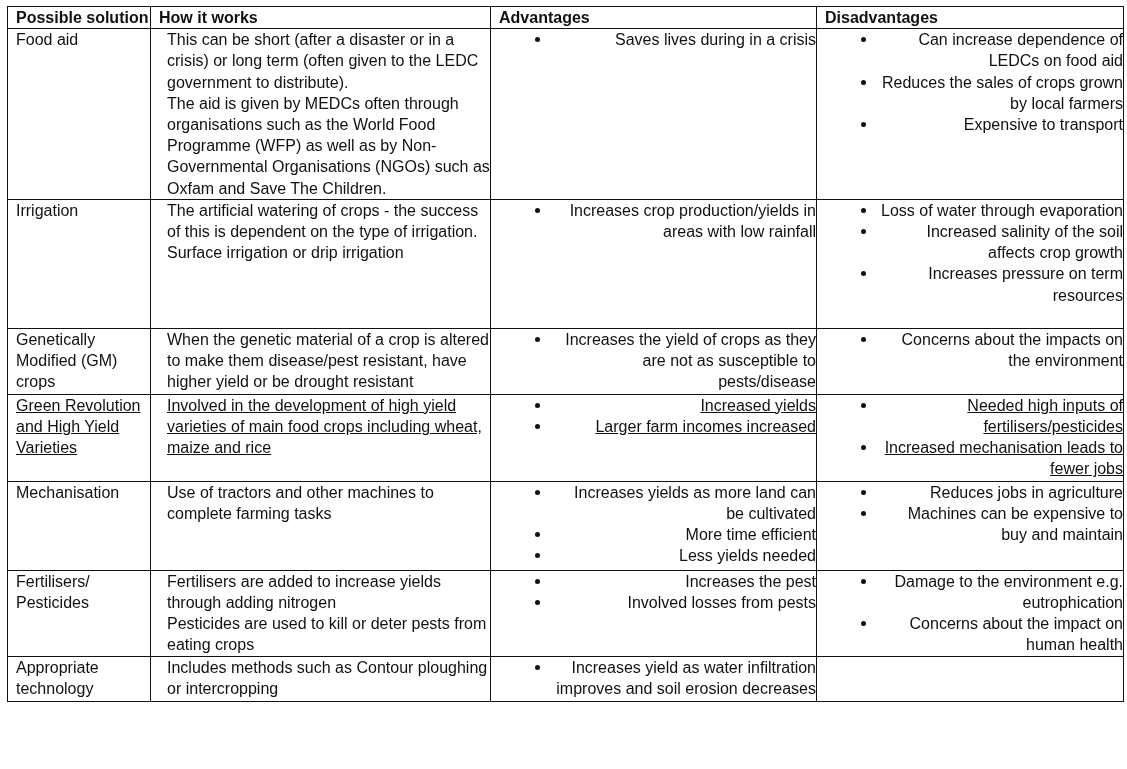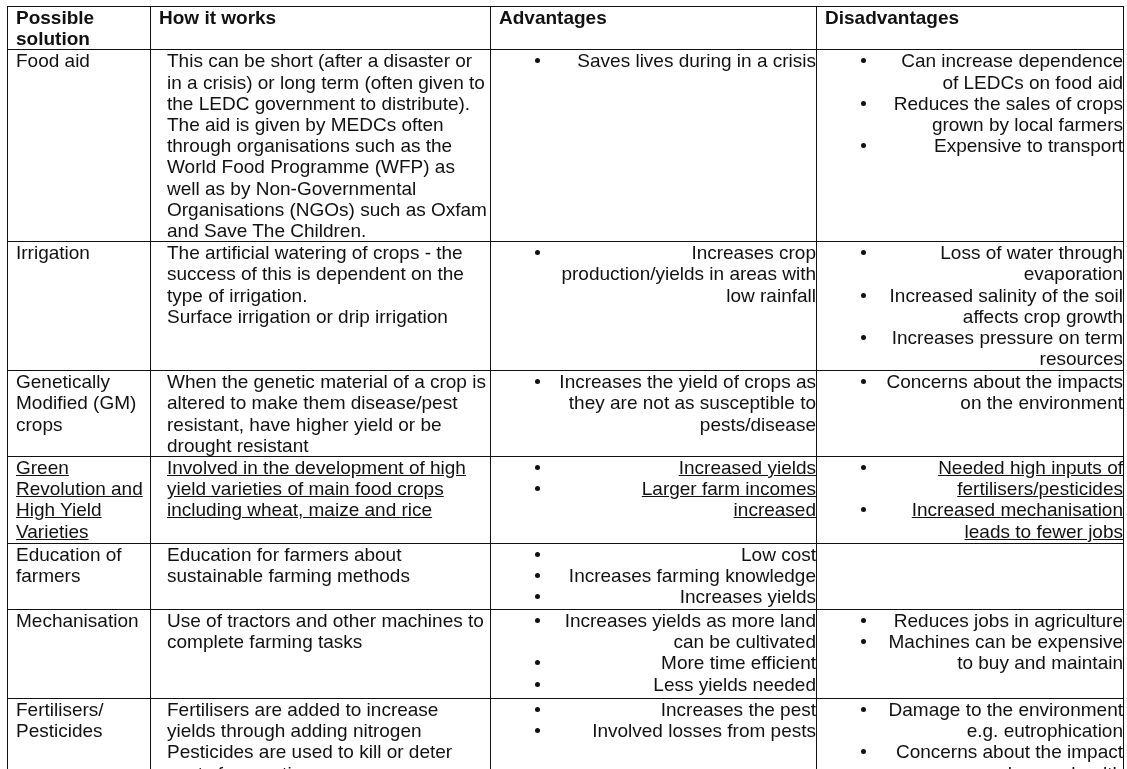--- a/index.html
+++ b/index.html
@@ -11,21 +11,21 @@
     table.doc {
       position: absolute; left: 7px; top: 6px;
       border-collapse: collapse;
       table-layout: fixed;
       width: 1116px;
     }
     table.doc td, table.doc th {
       border: 1.5px solid #111;
       vertical-align: top;
       padding: 0 0 0 8px;
-      font-size: 19px;
+      font-size: 16px;
       line-height: 21.2px;
       text-align: left;
     }
     table.doc th { font-weight: bold; height: 21px; }
     col.c1 { width: 143px; }
     col.c2 { width: 340px; }
     col.c3 { width: 326px; }
     col.c4 { width: 307px; }
     ul.bl { list-style: none; margin: 0; padding: 0; text-align: right; }
     ul.bl li { position: relative; padding-left: 56px; }
@@ -128,34 +128,20 @@
             <li>Larger farm incomes increased</li>
           </ul>
         </td>
         <td class="c4cell">
           <ul class="bl">
             <li>Needed high inputs of fertilisers/pesticides</li>
             <li>Increased mechanisation leads to fewer jobs</li>
           </ul>
         </td>
       </tr>
-      <tr class="r-edu">
-        <td>Education of farmers</td>
-        <td>
-          <span class="para">Education for farmers about sustainable farming methods</span>
-        </td>
-        <td class="c3cell">
-          <ul class="bl">
-            <li>Low cost</li>
-            <li>Increases farming knowledge</li>
-            <li>Increases yields</li>
-          </ul>
-        </td>
-        <td class="c4cell"></td>
-      </tr>
       <tr class="r-mech">
         <td>Mechanisation</td>
         <td>
           <span class="para">Use of tractors and other machines to complete farming tasks</span>
         </td>
         <td class="c3cell">
           <ul class="bl">
             <li>Increases yields as more land can be cultivated</li>
             <li>More time efficient</li>
             <li>Less yields needed</li>
@@ -180,14 +166,26 @@
             <li>Involved losses from pests</li>
           </ul>
         </td>
         <td class="c4cell">
           <ul class="bl">
             <li>Damage to the environment e.g. eutrophication</li>
             <li>Concerns about the impact on human health</li>
           </ul>
         </td>
       </tr>
+      <tr class="r-app">
+        <td>Appropriate technology</td>
+        <td>
+          <span class="para">Includes methods such as Contour ploughing or intercropping</span>
+        </td>
+        <td class="c3cell">
+          <ul class="bl">
+            <li>Increases yield as water infiltration improves and soil erosion decreases</li>
+          </ul>
+        </td>
+        <td class="c4cell"></td>
+      </tr>
     </tbody>
 </table>
 
 </body></html>

